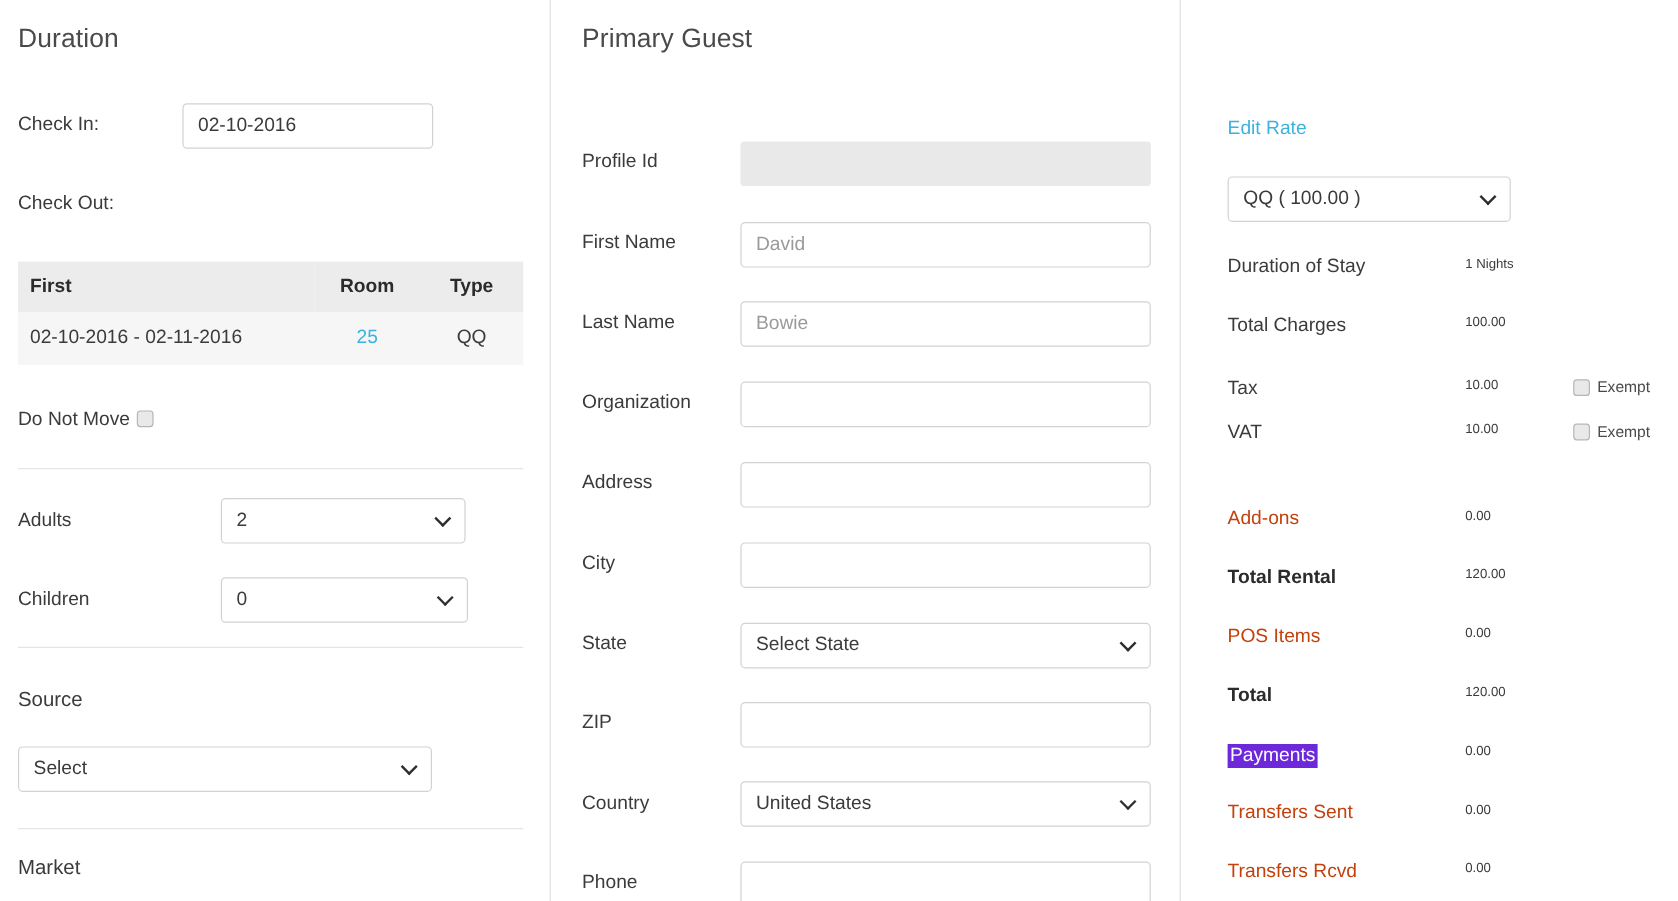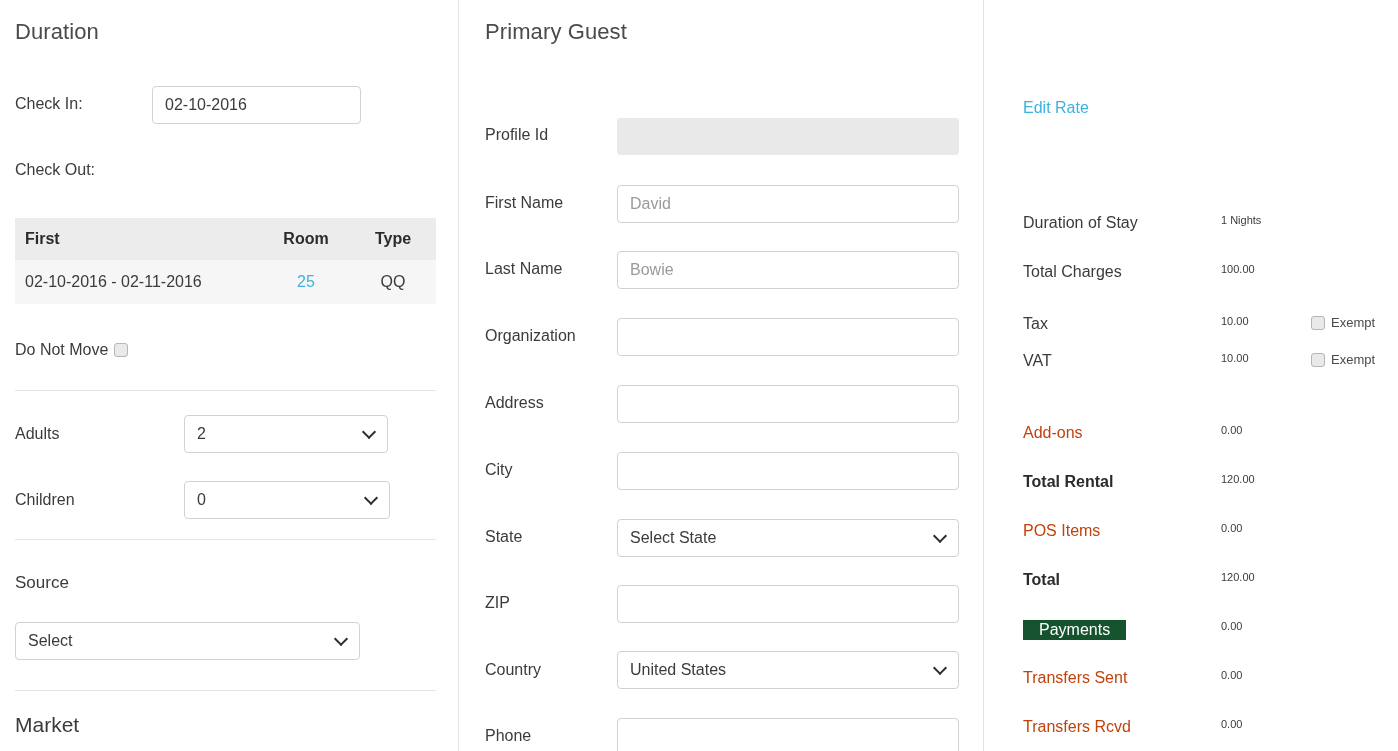--- a/index.html
+++ b/index.html
@@ -87,42 +87,42 @@
     transform:rotate(45deg);
   }
 
   .lbl-adults   { position:absolute; left:15px;  top:425px; font-size:16px; color:#3b3b3b; }
   .sel-adults   { left:184px; top:415px; width:204px; }
   .lbl-children { position:absolute; left:15px;  top:491px; font-size:16px; color:#3b3b3b; }
   .sel-children { left:184px; top:481px; width:206px; }
 
   .lbl-source { position:absolute; left:15px; top:573px; font-size:17px; color:#3b3b3b; }
   .sel-source { left:15px; top:622px; width:345px; }
-  .lbl-market { position:absolute; left:15px; top:713px; font-size:21px; color:#3b3b3b; }
+  .lbl-market { position:absolute; left:15px; top:713px; font-size:17px; color:#3b3b3b; }
 
   
   .col-guest .section-title { position:absolute; left:26px; top:19px; }
 
   .g-label { position:absolute; font-size:16px; color:#3b3b3b; }
   .g-field { position:absolute; width:342px; }
 
   .disabledbox {
     background:#e9e9e9; border:1px solid #e9e9e9; border-radius:3px;
     height:37px;
   }
 
   
   .col-rate .section-title { position:absolute; left:26px; top:19px; }
 
   .ratelink { position:absolute; color:#3cb3de; font-size:16px; text-decoration:none; }
   .r-row { position:absolute; left:39px; width:376px; height:24px; }
   .r-name { position:absolute; left:0;    font-size:16px; color:#3b3b3b; }
   .r-name.link { color:#c2410c; }
   .r-name.bold { font-weight:bold; color:#2b2b2b; }
-  .r-name.sel  { background:#14532d; color:#ffffff; padding:1px 16px; }
+  .r-name.sel  { background:#6d28d9; color:#ffffff; padding:1px 2px; }
   .r-val  { position:absolute; left:198px; font-size:11px; color:#3b3b3b; }
   .r-ex   { position:absolute; left:288px; font-size:13px; color:#4a4a4a; white-space:nowrap; }
   .r-ex .chk { margin-right:6px; position:relative; top:-1px; }
 </style>
 </head>
 <body>
 
 <div class="page">
 
   <div class="col col-duration">
@@ -212,20 +212,26 @@
         <div class="selwrap g-field" style="left: 158px; top: 651px;"><select class="selectbox" style="width: 100%;"><option>United States</option></select><span class="chev"></span></div>
         <div class="g-label" style="left: 26px; top: 727px;">Phone</div>
         <input type="text" class="textbox g-field" style="left: 158px; top: 718px;">
       </div>
   </div>
 
   <div class="col col-rate">
 
     <a class="ratelink" style="left:39px; top:99px;" href="#">Edit Rate</a>
 
+    <div class="selwrap" style="left:39px; top:147px; width:236px;">
+      <select class="selectbox" style="width:100%">
+        <option>QQ ( 100.00 )</option>
+      </select>
+      <span class="chev"></span>
+    </div>
 
     <div id="rate-rows">
         <div class="r-row" style="top: 214px;">
           <span class="r-name">Duration of Stay</span>
           <span class="r-val">1 Nights</span>
         </div>
         <div class="r-row" style="top: 263px;">
           <span class="r-name">Total Charges</span>
           <span class="r-val">100.00</span>
         </div>

